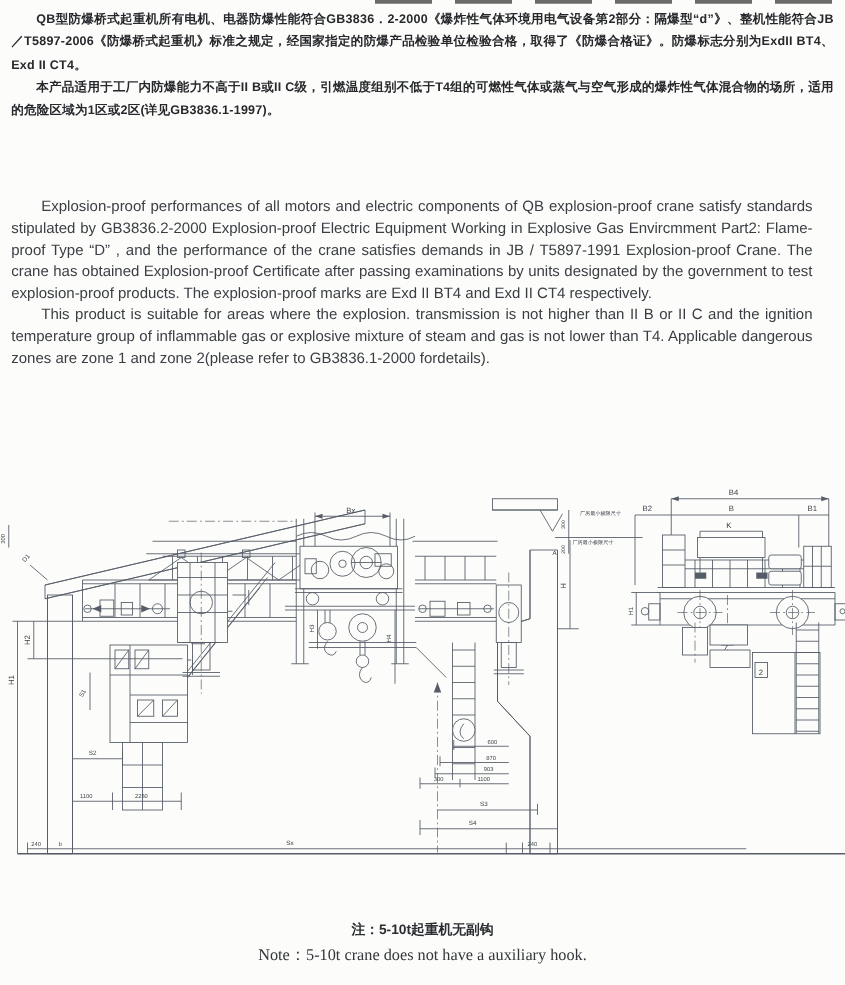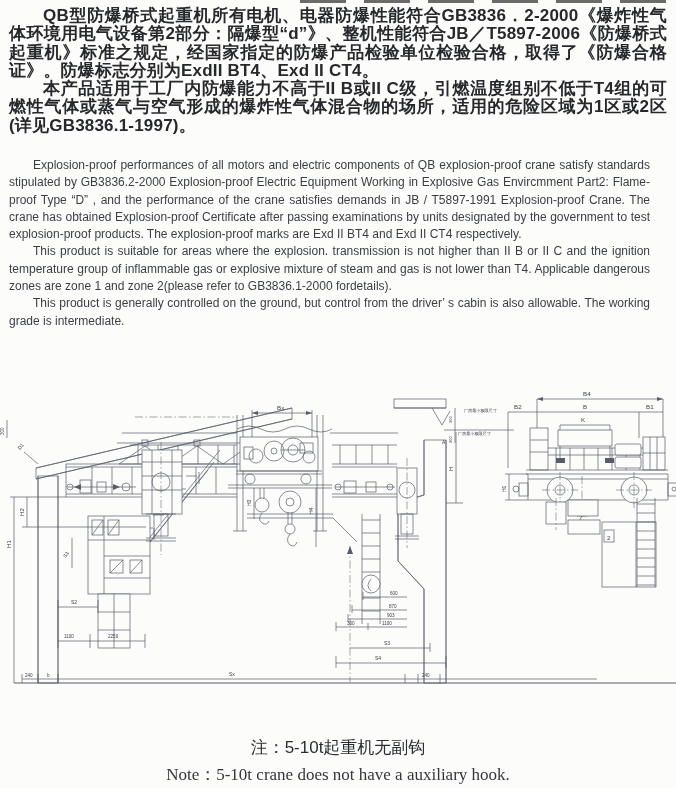--- a/index.html
+++ b/index.html
@@ -5,52 +5,51 @@
   html,body{margin:0;padding:0;}
   body{
     width:676px;height:788px;position:relative;overflow:hidden;
     background:#fcfcfa;
     font-family:"Liberation Sans",sans-serif;color:#2e3237;
   }
   .scan-edge{position:absolute;top:0;left:300px;width:376px;height:3px;
     background:repeating-linear-gradient(90deg,#3a3a3a 0 46px,rgba(0,0,0,0) 46px 64px);
     opacity:.75;}
   .cn-block{position:absolute;top:7px;left:9px;right:9px;}
-  .cn-block p{margin:0;font-size:17px;line-height:18.3px;text-indent:2em;
+  .cn-block p{margin:0;font-size:10px;line-height:18.3px;text-indent:2em;
     text-align:justify;font-weight:600;color:#26282c;letter-spacing:.2px;}
   .en-block{position:absolute;top:157px;left:9px;right:26px;}
   .en-block p{margin:0;font-size:12px;line-height:17.3px;text-indent:2em;
     text-align:justify;font-weight:400;color:#3a3e44;}
   .drawing{position:absolute;top:0;left:0;}
   .dw line,.dw path,.dw rect,.dw circle,.dw polygon,.dw polyline{
     stroke:#565d68;stroke-width:.7;fill:none;}
   .dw .wf{fill:#fcfcfa;}
   .dw .fl{fill:#565d68;stroke:none;}
   .dw .thick{stroke-width:1.15;}
   .dw .cl{stroke-dasharray:8 2.5 1.5 2.5;stroke-width:.55;}
   .dw text{fill:#3c414a;stroke:none;font-family:"Liberation Sans",sans-serif;}
   .t6{font-size:6.2px;} .t5{font-size:5px;} .t45{font-size:4.6px;} .t4{font-size:4.1px;}
   .note-block{position:absolute;top:736px;left:0;width:100%;text-align:center;}
-  .note-cn{font-size:17px;font-weight:400;color:#2a2d31;}
-  .note-en{font-family:"Liberation Serif",serif;font-size:17px;margin-top:4px;color:#33363b;}
+  .note-cn{font-size:11px;font-weight:700;color:#2a2d31;}
+  .note-en{font-family:"Liberation Serif",serif;font-size:13px;margin-top:4px;color:#33363b;}
 </style>
 </head>
 <body>
 
 <div class="scan-edge"></div>
 
 <div class="cn-block">
   <p>QB型防爆桥式起重机所有电机、电器防爆性能符合GB3836．2-2000《爆炸性气体环境用电气设备第2部分：隔爆型“d”》、整机性能符合JB／T5897-2006《防爆桥式起重机》标准之规定，经国家指定的防爆产品检验单位检验合格，取得了《防爆合格证》。防爆标志分别为ExdII BT4、Exd II CT4。</p>
   <p>本产品适用于工厂内防爆能力不高于II B或II C级，引燃温度组别不低于T4组的可燃性气体或蒸气与空气形成的爆炸性气体混合物的场所，适用的危险区域为1区或2区(详见GB3836.1-1997)。</p>
 </div>
 
 <div class="en-block">
   <p>Explosion-proof performances of all motors and electric components of QB explosion-proof crane satisfy standards stipulated by GB3836.2-2000 Explosion-proof Electric Equipment Working in Explosive Gas Envircmment Part2: Flame-proof Type “D” , and the performance of the crane satisfies demands in JB / T5897-1991 Explosion-proof Crane. The crane has obtained Explosion-proof Certificate after passing examinations by units designated by the government to test explosion-proof products. The explosion-proof marks are Exd II BT4 and Exd II CT4 respectively.</p>
   <p>This product is suitable for areas where the explosion. transmission is not higher than II B or II C and the ignition temperature group of inflammable gas or explosive mixture of steam and gas is not lower than T4. Applicable dangerous zones are zone 1 and zone 2(please refer to GB3836.1-2000 fordetails).</p>
-  <p>This product is generally controlled on the ground, but control from the driver’ s cabin is also allowable. The working grade is intermediate.</p>
 </div>
 
 <svg class="drawing dw" width="676" height="788" viewBox="0 0 676 788">
   <defs>
     <pattern id="h" width="6.5" height="6.5" patternUnits="userSpaceOnUse" patternTransform="rotate(45)">
       <line x1="0" y1="0" x2="0" y2="6.5" style="stroke:#6a7079;stroke-width:.55"></line>
     </pattern>
   </defs>
 
   <g>

